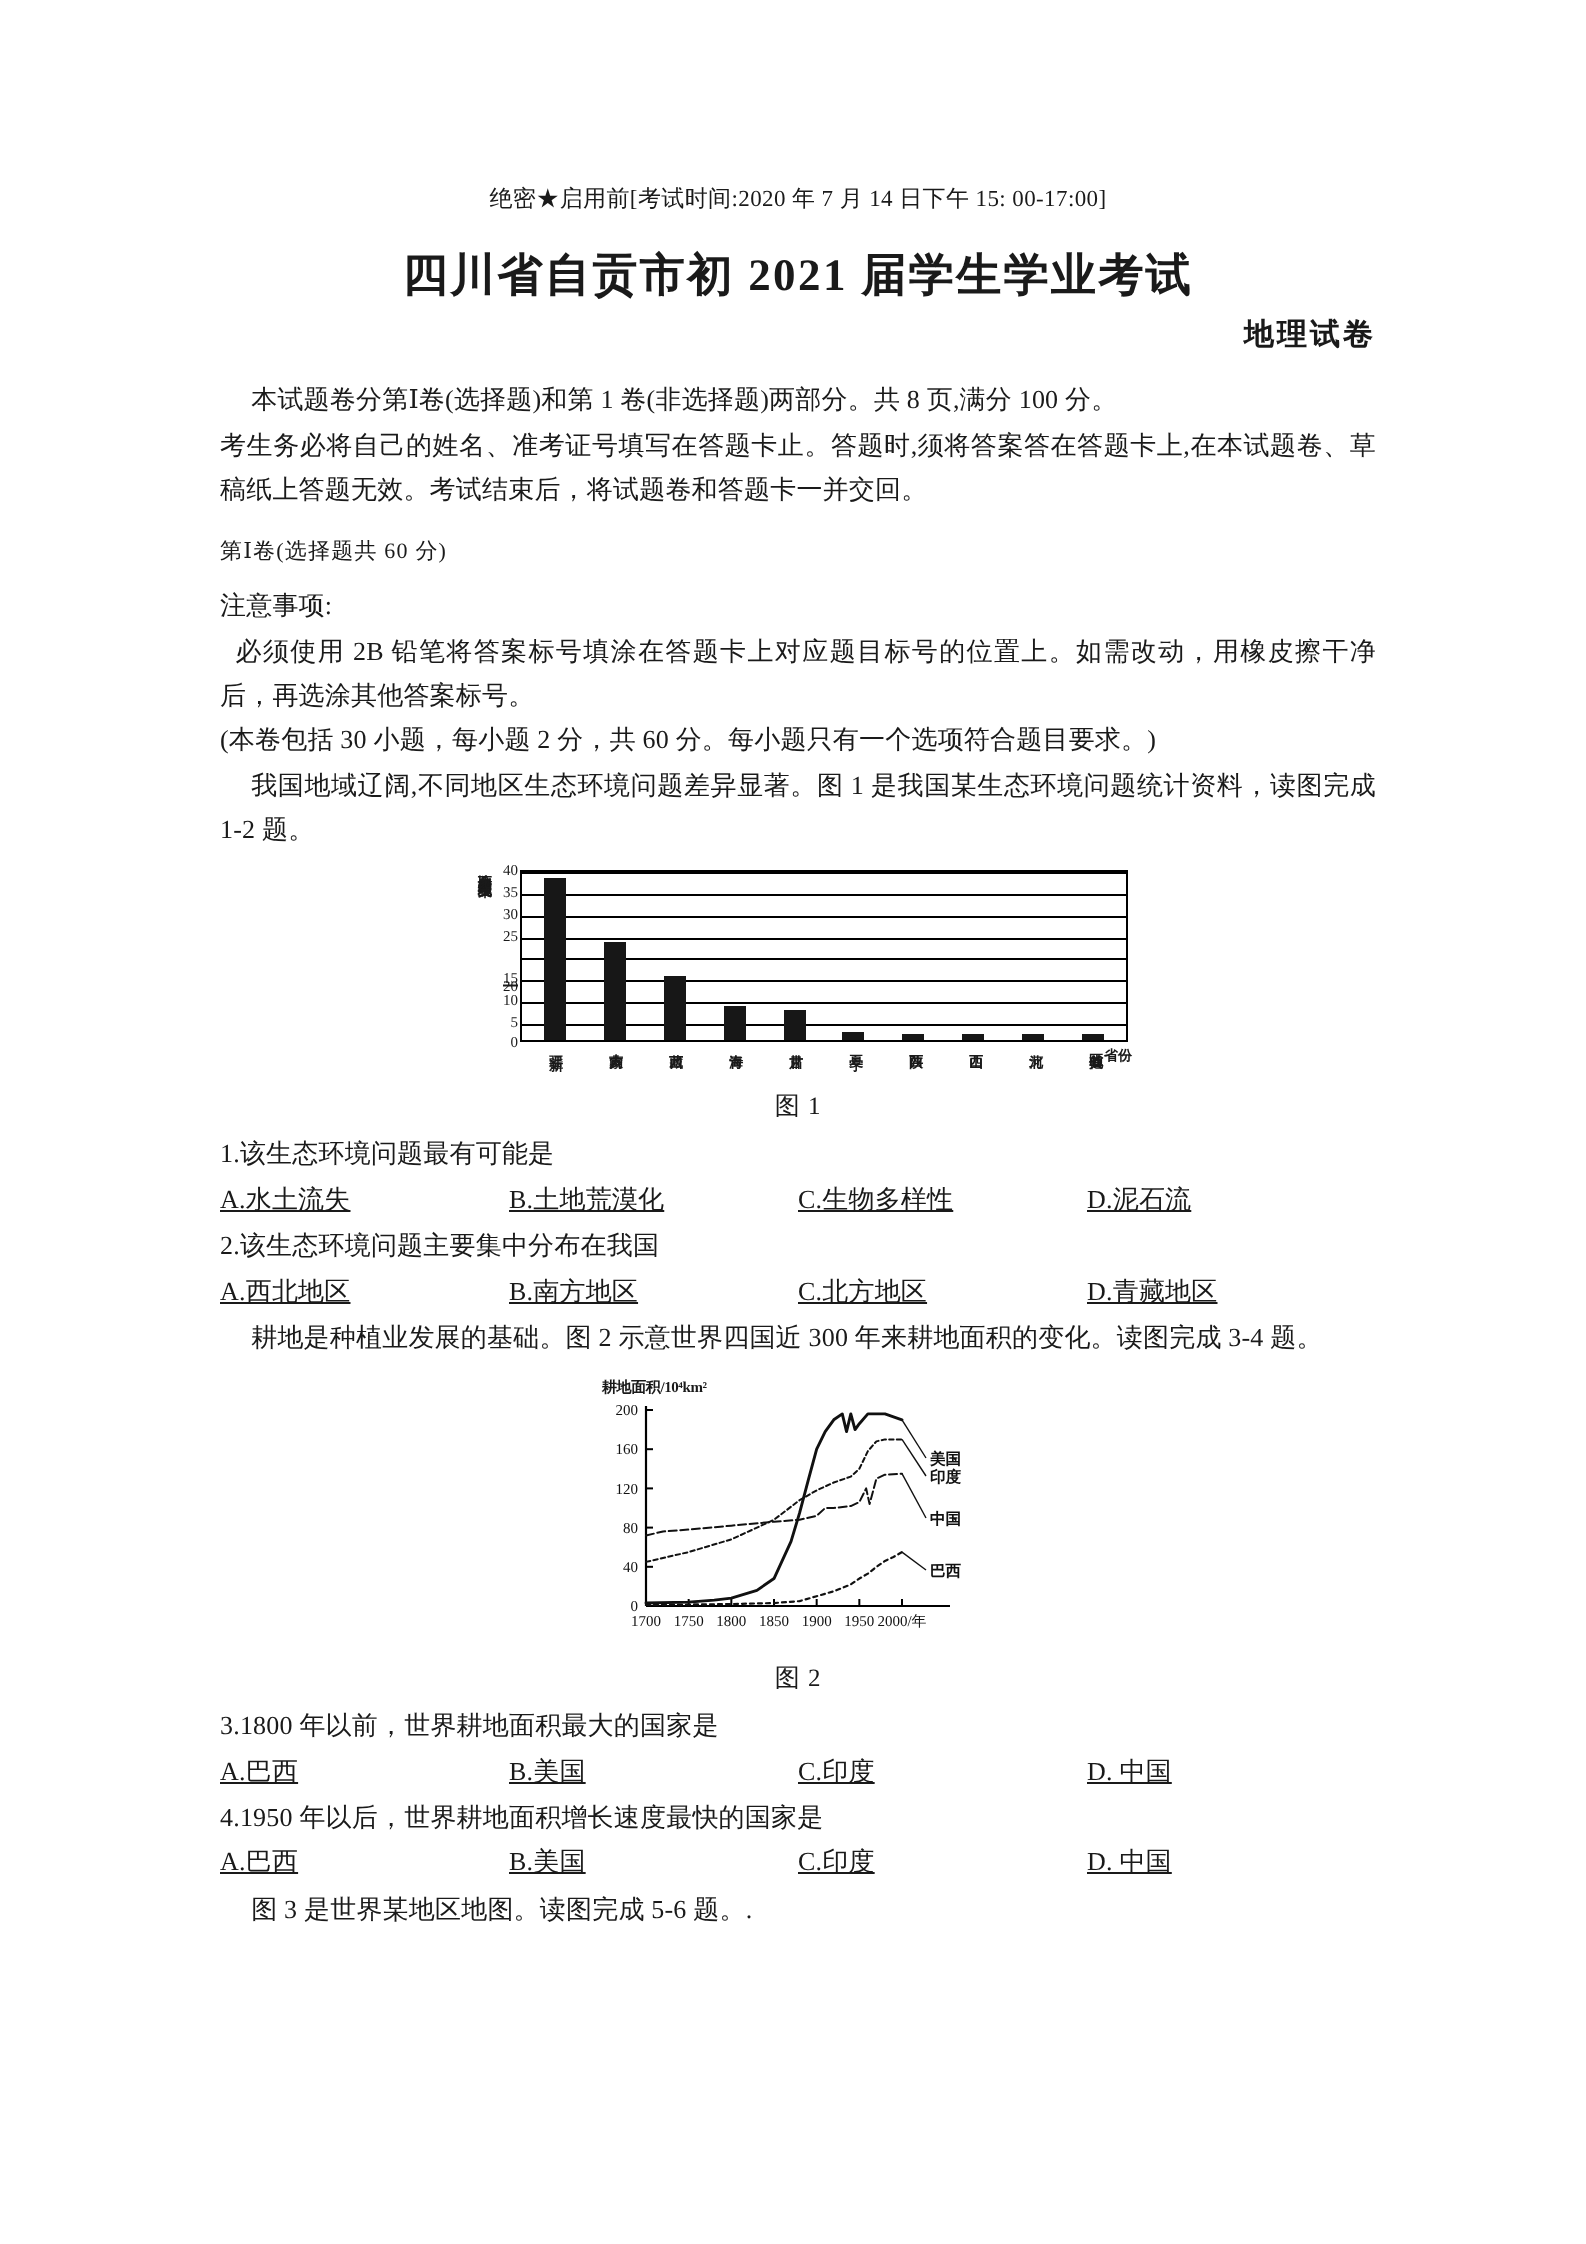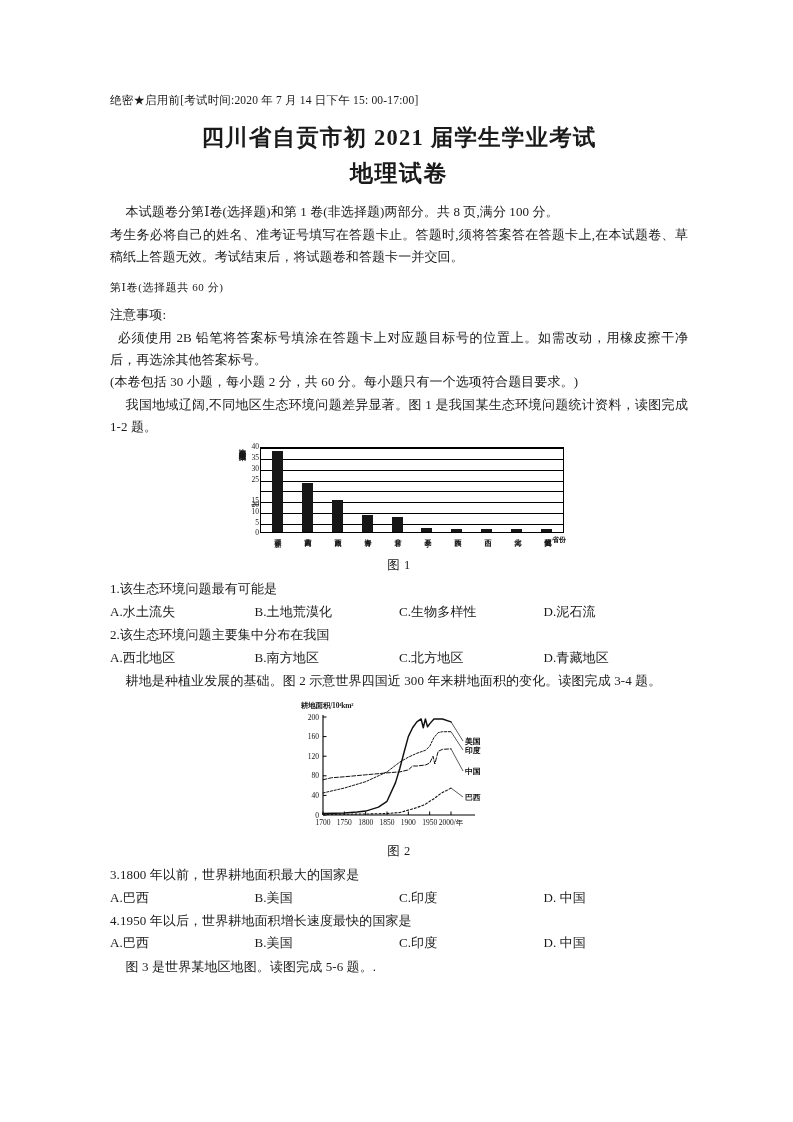--- a/index.html
+++ b/index.html
@@ -29,35 +29,36 @@
     width: 578px;
   }
 
   
   .exam-header {
     font-size: 11.5px;
     letter-spacing: .2px;
     line-height: 1.4;
     margin-bottom: 14px;
     white-space: nowrap;
+    text-align: center;
   }
 
   
   .doc-title {
     text-align: center;
     font-size: 22.5px;
     font-weight: bold;
     letter-spacing: 1.2px;
     line-height: 1.45;
     margin: 6px 0 2px 0;
     font-family: Liberation Serif, serif;
   }
   .doc-subtitle {
-    text-align: center;
-    font-size: 23px;
+    text-align: right;
+    font-size: 15px;
     font-weight: bold;
     letter-spacing: 1.5px;
     line-height: 1.5;
     margin: 2px 0 10px 0;
   }
   .section-title {
     text-align: left;
     font-size: 11px;
     font-weight: normal;
     letter-spacing: .6px;
@@ -83,21 +84,21 @@
     line-height: 1.72;
     margin: 0;
     letter-spacing: .1px;
   }
   .options {
     display: flex;
     font-size: 13px;
     line-height: 1.72;
     letter-spacing: .1px;
   }
-  .options .opt { flex: 0 0 25%; }
+  .options .opt { flex: 0 0 25%; text-decoration: underline; }
 
   
   .figure {
     margin: 9px 0 4px 0;
     display: flex;
     flex-direction: column;
     align-items: center;
   }
   .fig-caption {
     font-size: 12.5px;

